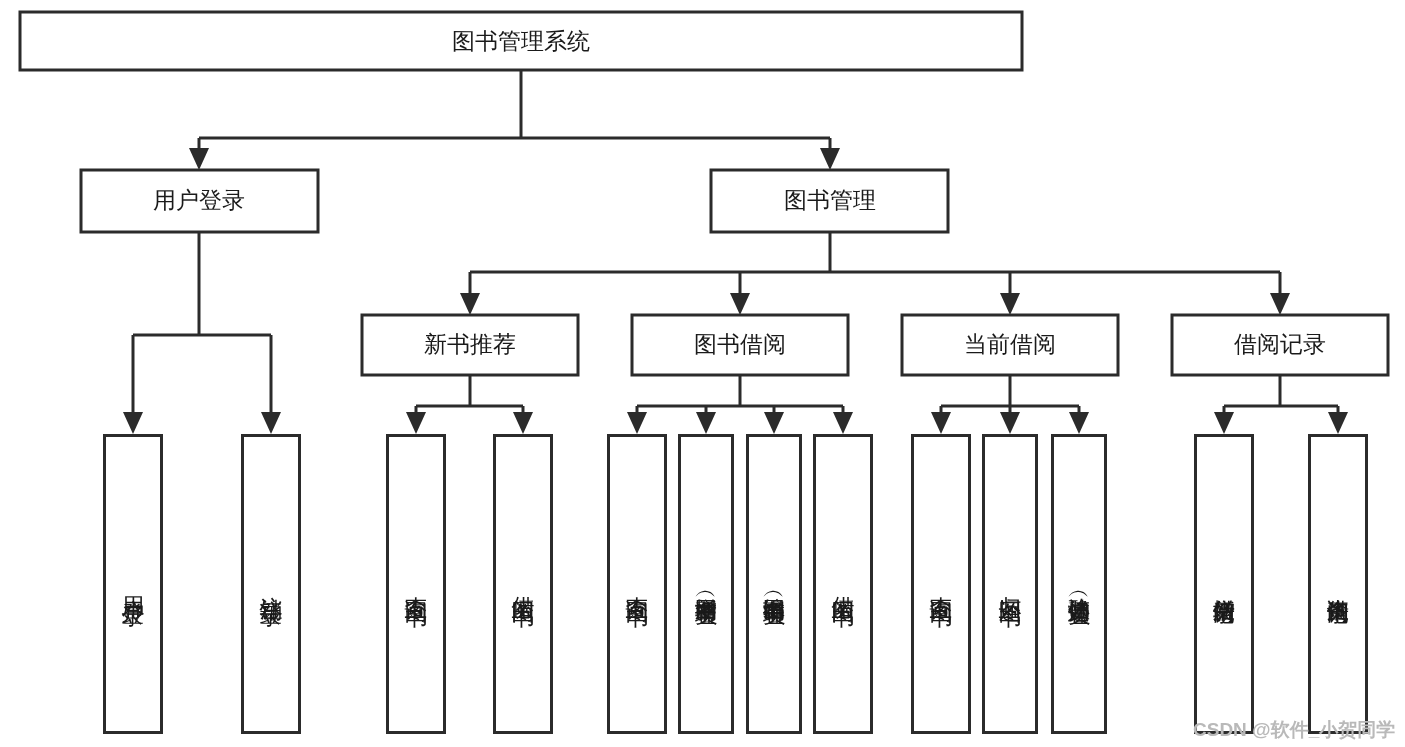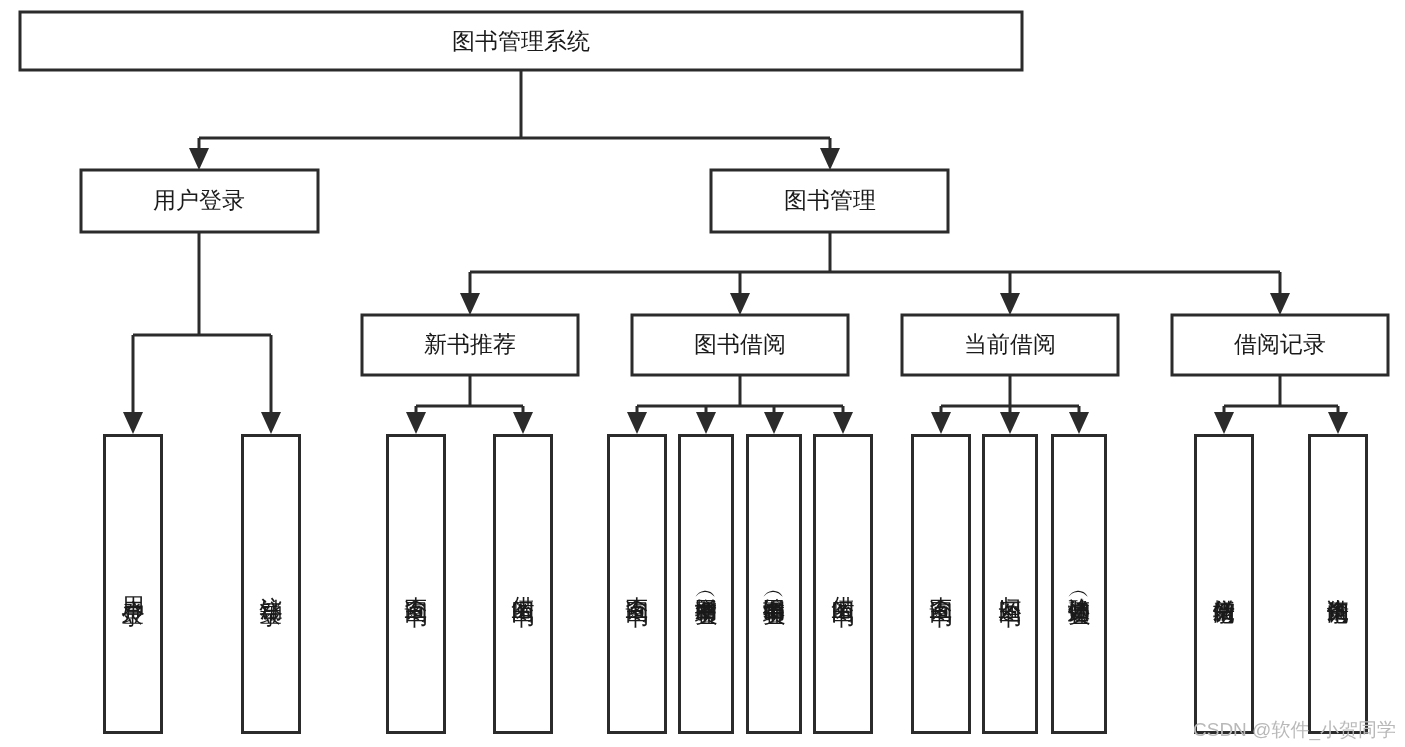--- a/index.html
+++ b/index.html
@@ -228,15 +228,15 @@
   </div>
 
   <div class="leaf-box" style="left:1194px; top:434px; width:60px; height:300px;">
     <span class="leaf-text" style="font-size:22px; letter-spacing:1px;">新增借阅记录</span>
   </div>
 
   <div class="leaf-box" style="left:1308px; top:434px; width:60px; height:300px;">
     <span class="leaf-text" style="font-size:22px; letter-spacing:1px;">查询借阅记录</span>
   </div>
 
-  <div class="watermark" style="left:1193px; top:717px;">CSDN @软件_小贺同学</div>
+  <div class="watermark" style="left:1193px; top:717px;font-weight:bold;">CSDN @软件_小贺同学</div>
 
 </div>
 
 </body></html>

